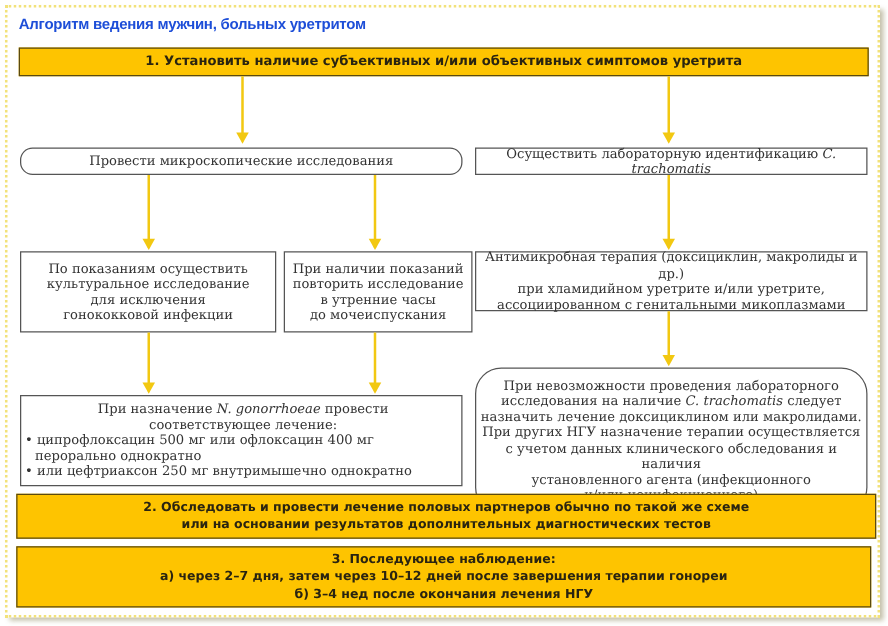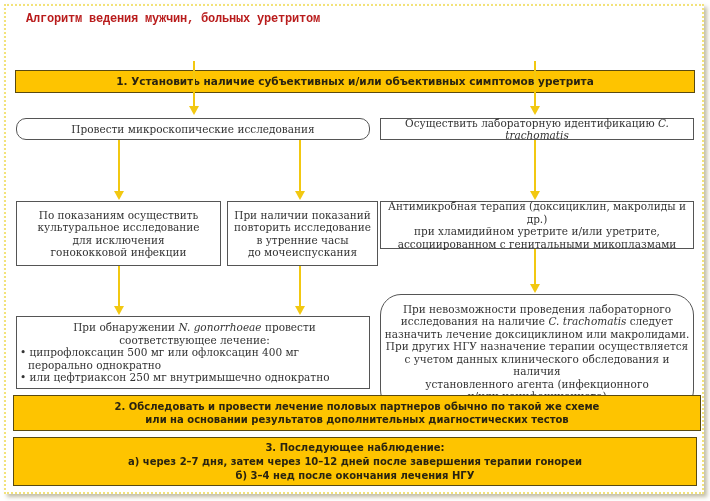--- a/index.html
+++ b/index.html
@@ -1,21 +1,21 @@
 <!DOCTYPE html>
 <html><head>
 <meta charset="utf-8">
 <style>
   html, body { margin: 0; padding: 0; }
   body { width: 710px; height: 501px; background: #ffffff; position: relative; overflow: hidden;
          font-family: "DejaVu Serif", "Liberation Serif", serif; color: #2b2b2b; }
   .frame { position: absolute; left: 4px; top: 4px; width: 696px; height: 486px;
            border: 2px dotted #f2e27a; background: #fff; box-shadow: 3px 3px 4px rgba(120,110,60,0.45); }
   .title { position: absolute; left: 15px; top: 12px; font-size: 12px; font-weight: bold;
-           font-family: Liberation Mono, monospace; color: #b91c1c; letter-spacing: -0.2px; margin-left: 11px; }
+           font-family: Liberation Sans, sans-serif; color: #1d4ed8; letter-spacing: -0.2px; }
   .box { position: absolute; box-sizing: border-box; border: 1px solid #555; background: #fff;
          text-align: center; font-size: 10.5px; line-height: 12.5px; display: flex;
          flex-direction: column; justify-content: center; align-items: center; color: #333; }
   .ybox { background: #fec400; border: 1.5px solid #5a4a10; font-weight: bold;
           font-family: "DejaVu Sans", sans-serif; font-size: 10.5px; color: #2a2410; }
   .left-text { text-align: left; align-items: flex-start; padding-left: 3px; }
   .arrow { position: absolute; width: 2px; background: #f2c811; }
   .arrow::after { content: ""; position: absolute; left: -4px; bottom: -2px; width: 0; height: 0;
                   border-left: 5px solid transparent; border-right: 5px solid transparent;
                   border-top: 9px solid #f2c811; }
@@ -23,21 +23,21 @@
   .center-line { display: block; width: 100%; text-align: center; }
   .bullet-line { display: block; }
 </style>
 </head>
 <body>
 
 <div class="frame"></div>
 
 <div class="title">Алгоритм ведения мужчин, больных уретритом</div>
 
-<div class="box ybox" style="left:15px; top:38px; width:680px; height:23px;margin-top:32px;">
+<div class="box ybox" style="left:15px; top:38px; width:680px; height:23px;">
   <span>1. Установить наличие субъективных и/или объективных симптомов уретрита</span>
 </div>
 
 <div class="arrow" style="left:193px; top:61px; height:52px;"></div>
 <div class="arrow" style="left:534px; top:61px; height:52px;"></div>
 
 <div class="box" style="left:16px; top:118px; width:354px; height:22px;border-radius:10px;">
   <span>Провести микроскопические исследования</span>
 </div>
 
@@ -67,21 +67,21 @@
   <span class="center-line">Антимикробная терапия (доксициклин, макролиды и др.)</span>
   <span class="center-line">при хламидийном уретрите и/или уретрите,</span>
   <span class="center-line">ассоциированном с генитальными микоплазмами</span>
 </div>
 
 <div class="arrow" style="left:118px; top:266px; height:47px;"></div>
 <div class="arrow" style="left:299px; top:266px; height:47px;"></div>
 <div class="arrow" style="left:534px; top:249px; height:42px;"></div>
 
 <div class="box left-text" style="left:16px; top:316px; width:354px; height:73px;">
-  <span class="center-line"><span>При обнаружении </span><em>N. gonorrhoeae</em><span> провести</span></span>
+  <span class="center-line"><span>При назначение </span><em>N. gonorrhoeae</em><span> провести</span></span>
   <span class="center-line">соответствующее лечение:</span>
   <span class="bullet-line">• ципрофлоксацин 500 мг или офлоксацин 400 мг</span>
   <span class="bullet-line" style="padding-left:8px;">перорально однократно</span>
   <span class="bullet-line">• или цефтриаксон 250 мг внутримышечно однократно</span>
 </div>
 
 <div class="box" style="left:380px; top:294px; width:314px; height:117px;border-radius:21px;">
   <span class="center-line">При невозможности проведения лабораторного</span>
   <span class="center-line"><span>исследования на наличие </span><em>C. trachomatis</em><span> следует</span></span>
   <span class="center-line">назначить лечение доксициклином или макролидами.</span>

